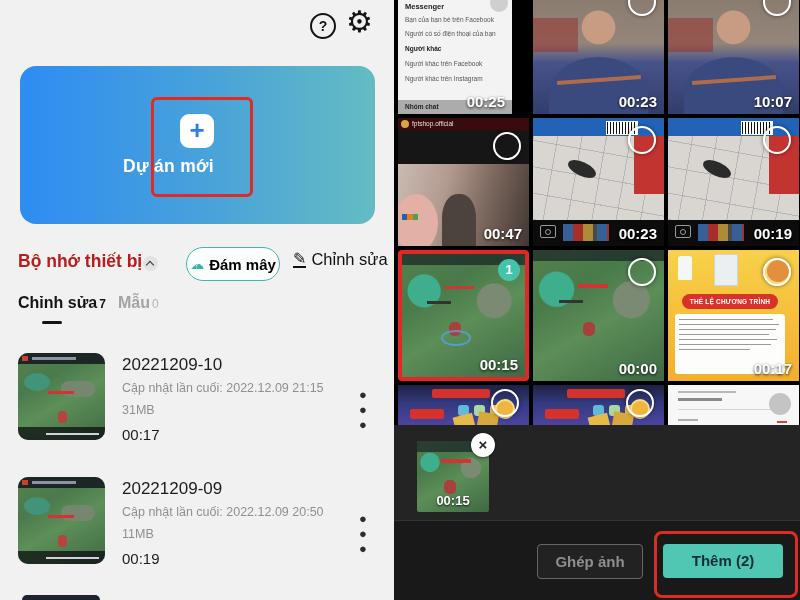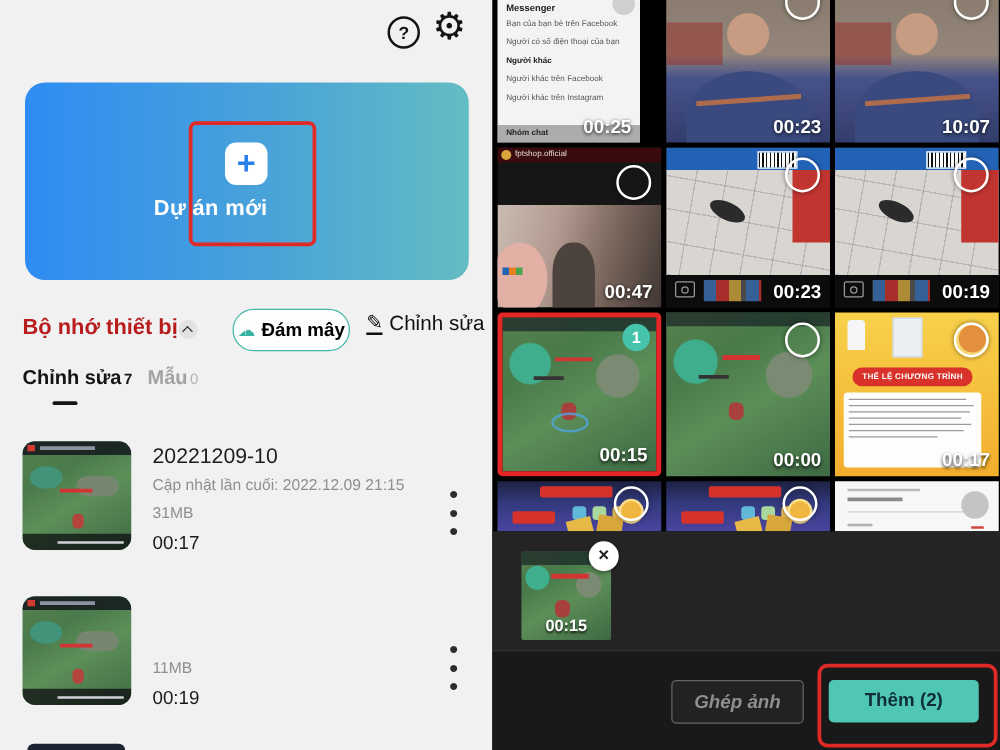--- a/index.html
+++ b/index.html
@@ -151,21 +151,21 @@
 
   
   #sheet-top{left:394px;top:425px;width:406px;height:95px;background:#242424;}
   #sheet-bottom{left:394px;top:520px;width:406px;height:80px;background:#191919;border-top:1px solid #343434;}
   #sel-thumb{left:417px;top:441px;width:72px;height:71px;border-radius:2px;overflow:hidden;}
   #sel-thumb .dur-c{position:absolute;left:0;right:0;bottom:4px;text-align:center;color:#fff;
       font-size:13px;font-weight:bold;text-shadow:0 1px 2px rgba(0,0,0,.8);}
   #sel-close{left:471px;top:433px;width:24px;height:24px;border-radius:50%;background:#fff;color:#222;
       font-size:15px;font-weight:bold;text-align:center;line-height:23px;box-shadow:0 1px 3px rgba(0,0,0,.5);}
   #collage-btn{left:537px;top:544px;width:104px;height:33px;background:#222;border:1px solid #666;border-radius:4px;
-      color:#8f8f8f;font-size:15px;font-weight:bold;text-align:center;line-height:33px;font-style:italic;}
+      color:#8f8f8f;font-size:15px;font-weight:bold;text-align:center;line-height:33px;}
   #add-btn{left:663px;top:544px;width:120px;height:34px;background:#4fc7b2;border-radius:4px;
       color:#0f2e38;font-size:15px;font-weight:bold;text-align:center;line-height:34px;}
   #annot-add{left:654px;top:531px;width:138px;height:61px;border-radius:8px;}
 </style>
 </head>
 <body>
 
 <div id="left-panel" class="abs">
 
   <div id="help-icon" class="abs hdr-icon">?</div>
@@ -227,20 +227,22 @@
           <i></i>
         </div>
         <div class="bush"></div>
         <div class="rock"></div>
       <div class="hp"></div>
         <div class="hero"></div>
         <div class="playbar">
           <i></i>
         </div>
     </div>
+    <div class="proj-title abs" style="left:104px;top:2px;">20221209-09</div>
+    <div class="proj-sub abs" style="left:104px;top:28px;">Cập nhật lần cuối: 2022.12.09 20:50</div>
     <div class="proj-sub abs" style="left:104px;top:50px;">11MB</div>
     <div class="proj-dur abs" style="left:104px;top:73px;">00:19</div>
     <div class="dots-btn abs" style="left:341px;top:34px;">● ● ●</div>
   </div>
 
   <div id="proj3-sliver" class="abs"></div>
 </div>
 
 <div id="picker" class="abs"></div>
 

